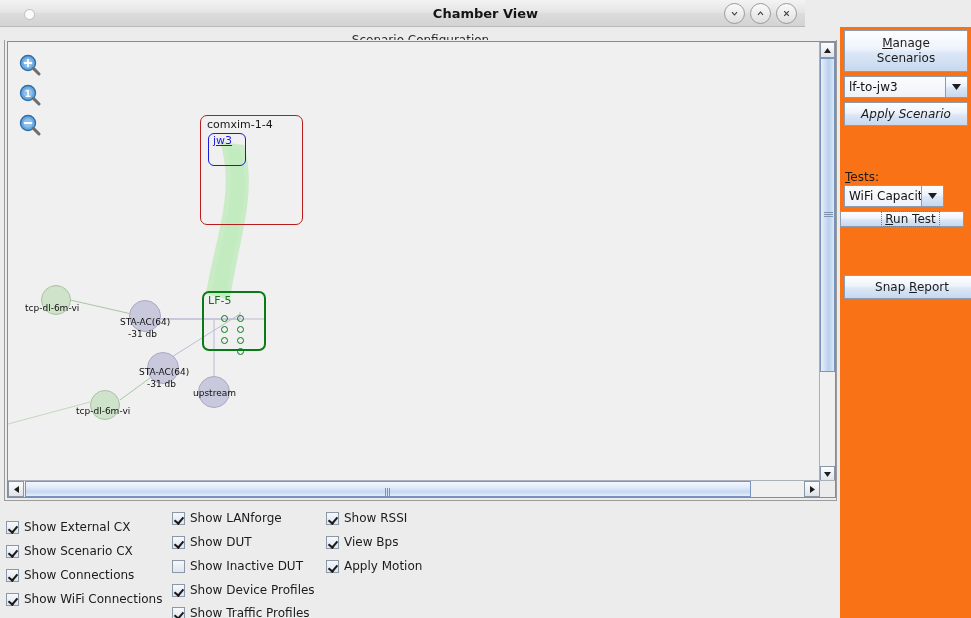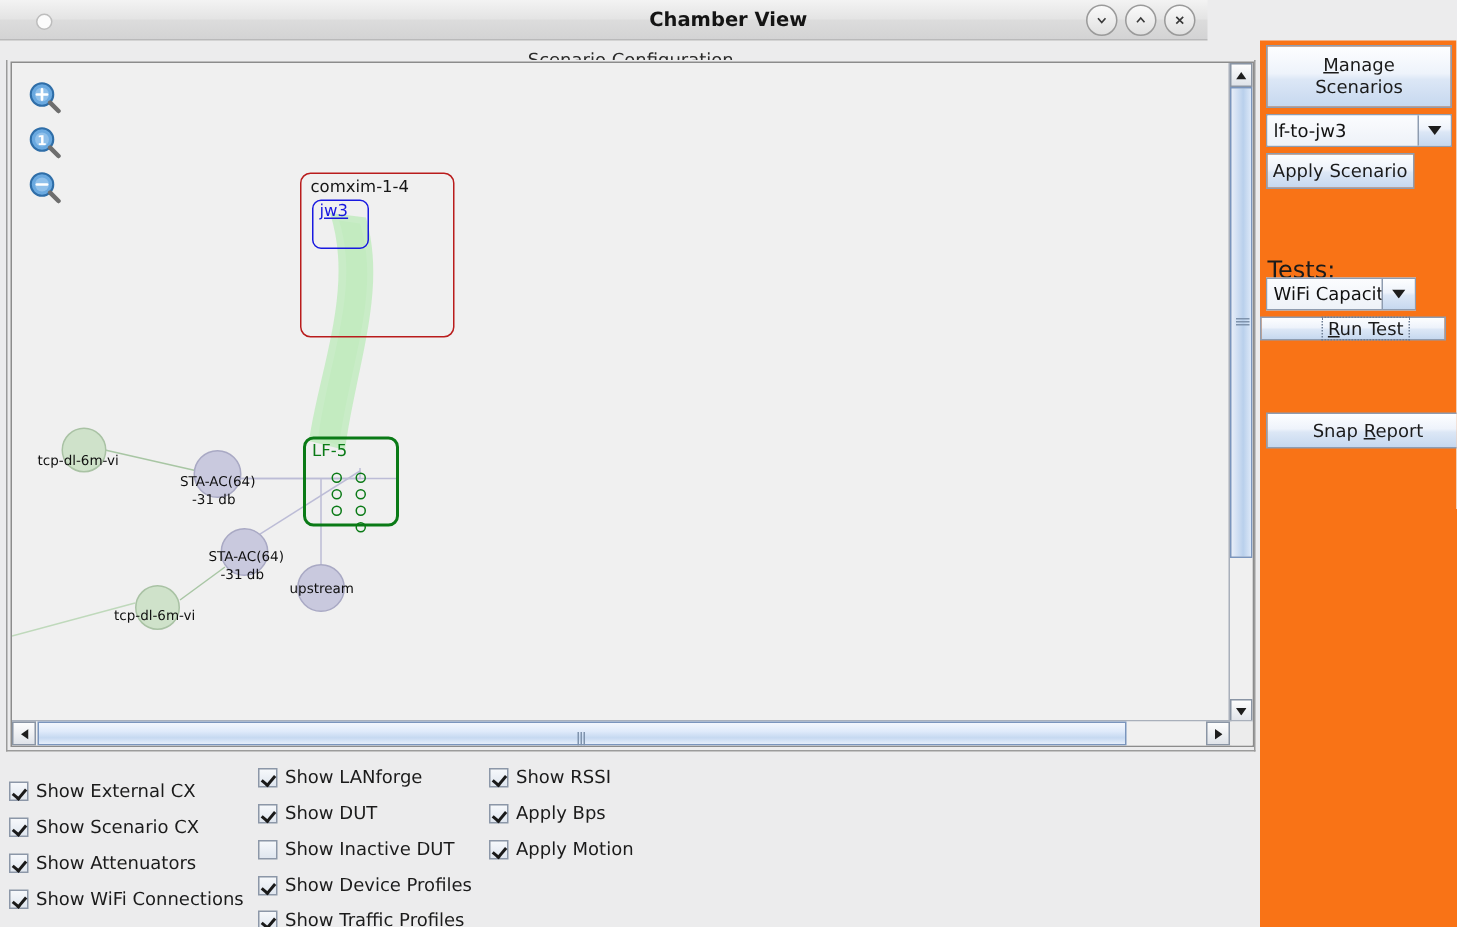--- a/index.html
+++ b/index.html
@@ -226,21 +226,21 @@
     padding-left: 4px; font-size: 12px; color: #111;
     background: linear-gradient(to bottom,#fbfcfe,#eef2f8);
     border-right: 1px solid #8e9cb0;
     overflow: hidden; white-space: nowrap;
   }
   .combo .arrowbtn {
     width: 21px;
     background: linear-gradient(to bottom,#fdfeff 0%,#eef3fb 45%,#dce7f6 55%,#c6d8ef 100%);
     display: flex; align-items: center; justify-content: center;
   }
-  .lbl { position: absolute; font-size: 16px; color: #1b1b1b; }
+  .lbl { position: absolute; font-size: 12px; color: #1b1b1b; }
 
   
   .bottom { position: absolute; left: 0; top: 503px; width: 840px; height: 115px; }
   .chk {
     position: absolute;
     display: flex; align-items: center; gap: 5px;
     font-size: 12px; color: #1b1b1b; cursor: pointer;
     white-space: nowrap;
   }
   .chk .box {
@@ -432,21 +432,21 @@
 
     <div class="combo" style="left:4px; top:49px; width:124px;">
       <div class="val">lf-to-jw3</div>
       <div class="arrowbtn">
         <svg width="9" height="6" viewBox="0 0 9 6">
             <path d="M0 0 L9 0 L4.5 6 Z" fill="#1d1d1d"></path>
           </svg>
       </div>
     </div>
 
-    <div class="btn" style="position:absolute; left:4px; top:75px; width:99px; height:24px;">Apply Scenario</div>
+    <div class="btn" style="position:absolute; left:4px; top:75px; width:124px; height:24px;font-style:italic;">Apply Scenario</div>
 
     <div class="lbl" style="left:5px; top:143px;">
       <u class="mn">T</u>ests:
     </div>
 
     <div class="combo" style="left:4px; top:158px; width:100px;">
       <div class="val">WiFi Capacity</div>
       <div class="arrowbtn">
         <svg width="9" height="6" viewBox="0 0 9 6">
             <path d="M0 0 L9 0 L4.5 6 Z" fill="#1d1d1d"></path>
@@ -468,21 +468,21 @@
     <div class="chk" style="left:6px; top:17px;">
       <span class="box checked"></span>
       <span>Show External CX</span>
     </div>
     <div class="chk" style="left:6px; top:41px;">
       <span class="box checked"></span>
       <span>Show Scenario CX</span>
     </div>
     <div class="chk" style="left:6px; top:65px;">
       <span class="box checked"></span>
-      <span>Show Attenuators</span>
+      <span>Show Connections</span>
     </div>
     <div class="chk" style="left:6px; top:89px;">
       <span class="box checked"></span>
       <span>Show WiFi Connections</span>
     </div>
 
     <div class="chk" style="left:172px; top:8px;">
       <span class="box checked"></span>
       <span>Show LANforge</span>
     </div>
@@ -502,21 +502,21 @@
       <span class="box checked"></span>
       <span>Show Traffic Profiles</span>
     </div>
 
     <div class="chk" style="left:326px; top:8px;">
       <span class="box checked"></span>
       <span>Show RSSI</span>
     </div>
     <div class="chk" style="left:326px; top:32px;">
       <span class="box checked"></span>
-      <span>Apply Bps</span>
+      <span>View Bps</span>
     </div>
     <div class="chk" style="left:326px; top:56px;">
       <span class="box checked"></span>
       <span>Apply Motion</span>
     </div>
 
   </div>
 
 </div>
 

